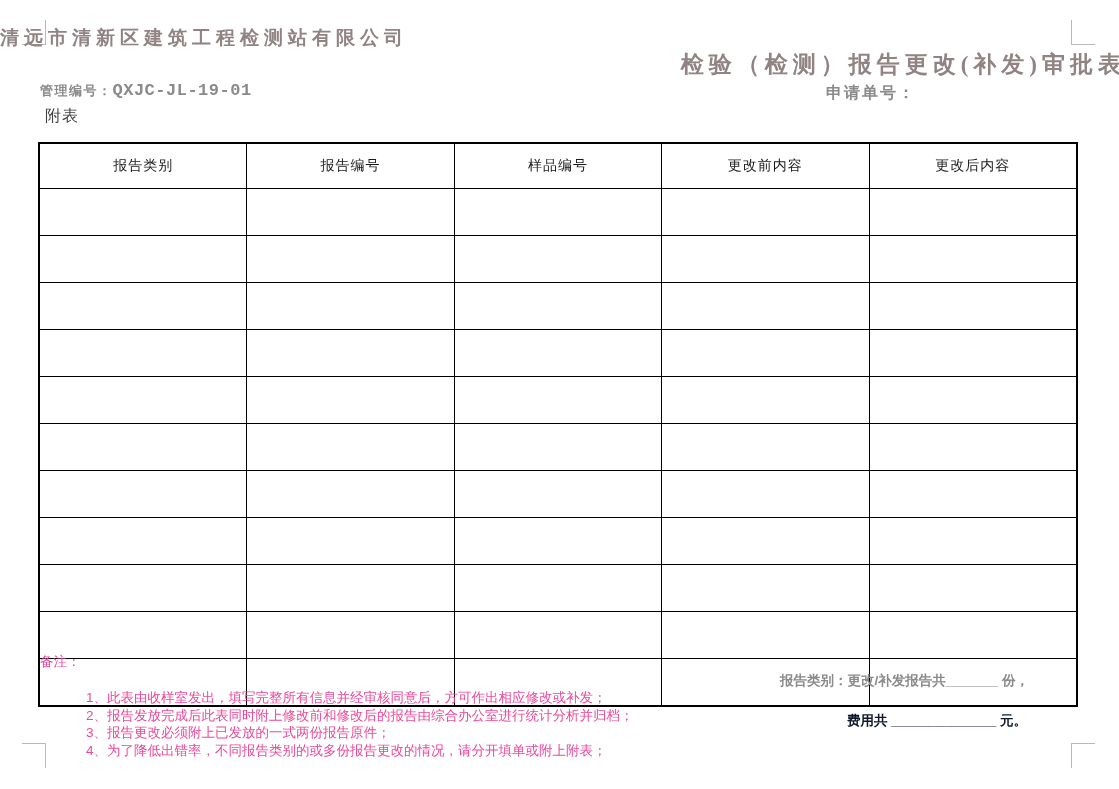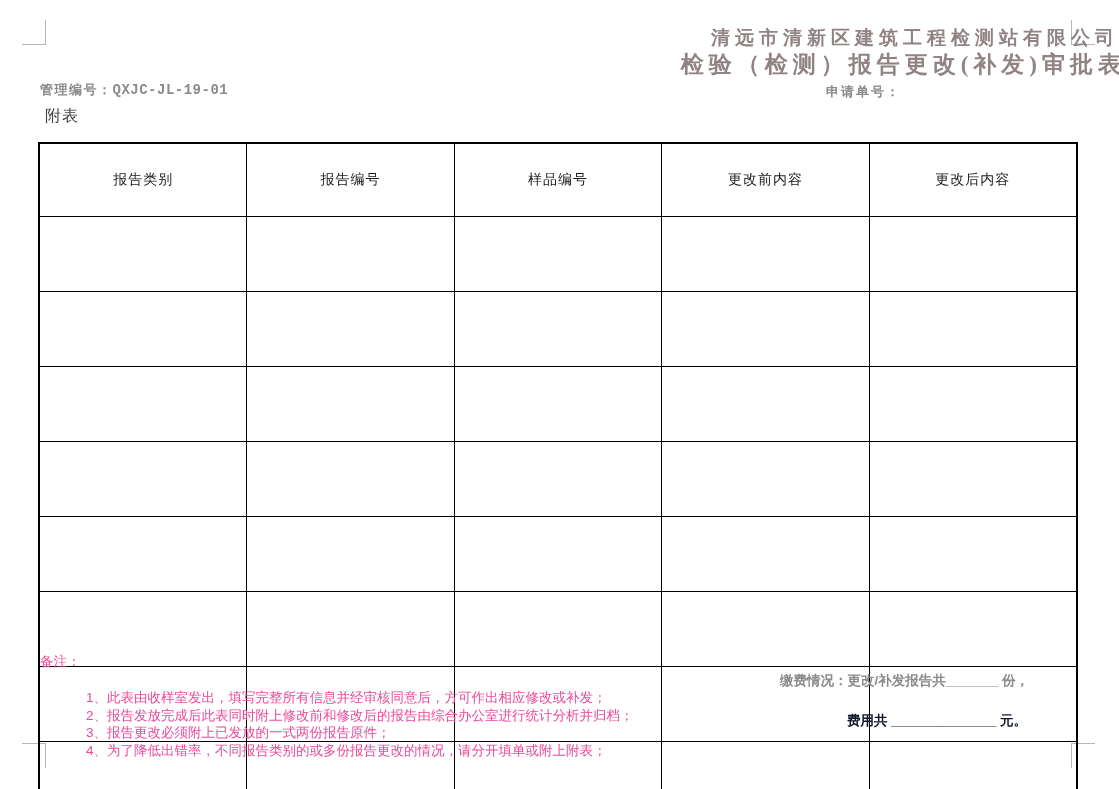--- a/index.html
+++ b/index.html
@@ -12,51 +12,51 @@
   }
   
   .crop{position:absolute;width:23px;height:24px;}
   .crop.tl{left:22px;top:20px;border-right:1px solid #b8b8b8;border-bottom:1px solid #b8b8b8;}
   .crop.tr{left:1071px;top:20px;border-left:1px solid #b8b8b8;border-bottom:1px solid #b8b8b8;}
   .crop.bl{left:22px;top:743px;border-right:1px solid #b8b8b8;border-top:1px solid #b8b8b8;}
   .crop.br{left:1071px;top:743px;border-left:1px solid #b8b8b8;border-top:1px solid #b8b8b8;}
 
   .company{
     position:absolute;left:0;top:25px;width:100%;
-    text-align:right;font-family:"Liberation Serif","DejaVu Serif",serif;
+    text-align:left;font-family:"Liberation Serif","DejaVu Serif",serif;
     font-size:19px;font-weight:bold;letter-spacing:5px;color:#918383;
   }
   .doc-title{
     position:absolute;left:0;top:49px;width:100%;
     text-align:right;font-family:"Liberation Serif","DejaVu Serif",serif;
     font-size:23px;font-weight:bold;letter-spacing:5px;color:#918383;padding-left:7px;
   }
   .mgmt{
     position:absolute;left:40px;top:81px;
     font-size:13px;font-weight:bold;color:#8a8a8a;letter-spacing:1.5px;
   }
-  .mgmt .mono{font-family:"Liberation Mono","DejaVu Sans Mono",monospace;font-size:14px;letter-spacing:0.5px;}
+  .mgmt .mono{font-family:"Liberation Mono","DejaVu Sans Mono",monospace;font-size:17px;letter-spacing:0.5px;}
   .appno{
     position:absolute;left:826px;top:83px;
-    font-size:13px;font-weight:bold;color:#8a8a8a;letter-spacing:2px;
+    font-size:16px;font-weight:bold;color:#8a8a8a;letter-spacing:2px;
   }
   .fubiao{
     position:absolute;left:45px;top:106px;
     font-family:Liberation Sans, sans-serif;
     font-size:16px;color:#424242;letter-spacing:1px;
   }
   table.grid{
     position:absolute;left:38px;top:142px;width:1040px;
     border-collapse:collapse;table-layout:fixed;
     border:2px solid #000000;
   }
   table.grid th,table.grid td{
     border:1px solid #000000;
     width:20%;
-    padding:16px;
+    padding:2px;
   }
   table.grid th{
     height:40px;
     font-size:14px;font-weight:normal;color:#1a1a1a;
     text-align:center;vertical-align:middle;letter-spacing:1px;
   }
   table.grid td{height:42px;}
   .notes{
     position:absolute;left:40px;top:653px;width:724px;
     font-size:13.5px;color:#ec4899;line-height:17.6px;
@@ -187,16 +187,16 @@
   <div class="notes">
     <span class="notes-label">备注：</span>
     <div class="notes-items" id="notes-items">
         <div>1、此表由收样室发出，填写完整所有信息并经审核同意后，方可作出相应修改或补发；</div>
         <div>2、报告发放完成后此表同时附上修改前和修改后的报告由综合办公室进行统计分析并归档；</div>
         <div>3、报告更改必须附上已发放的一式两份报告原件；</div>
         <div>4、为了降低出错率，不同报告类别的或多份报告更改的情况，请分开填单或附上附表；</div>
       </div>
   </div>
 
-  <div class="pay1"><span>缴费情况：</span><span>更改/补发报告共_______ 份，</span></div>
+  <div class="pay1"><span>报告类别：</span><span>更改/补发报告共_______ 份，</span></div>
   <div class="pay2">费用共 ______________ 元。</div>
 
 </div>
 
 </body></html>

